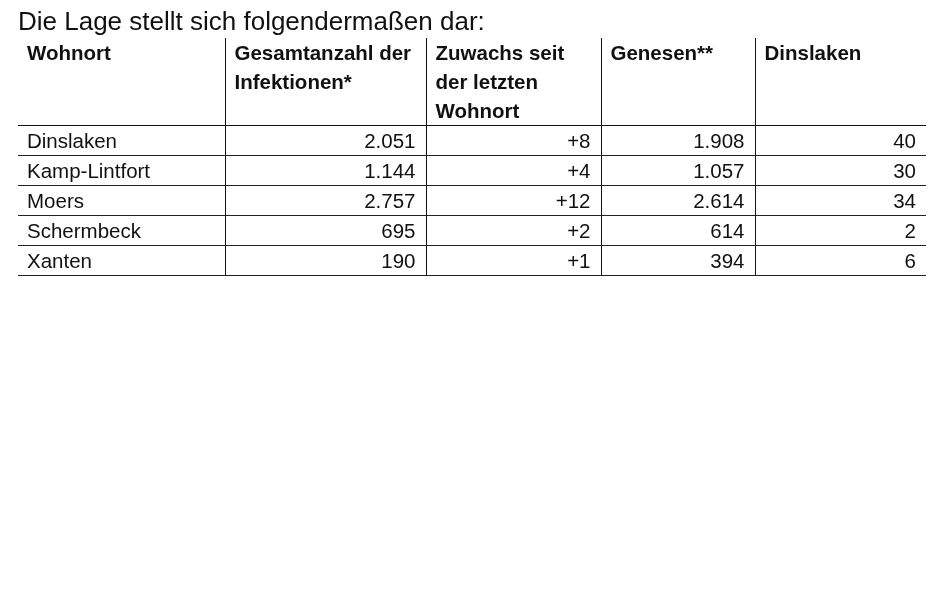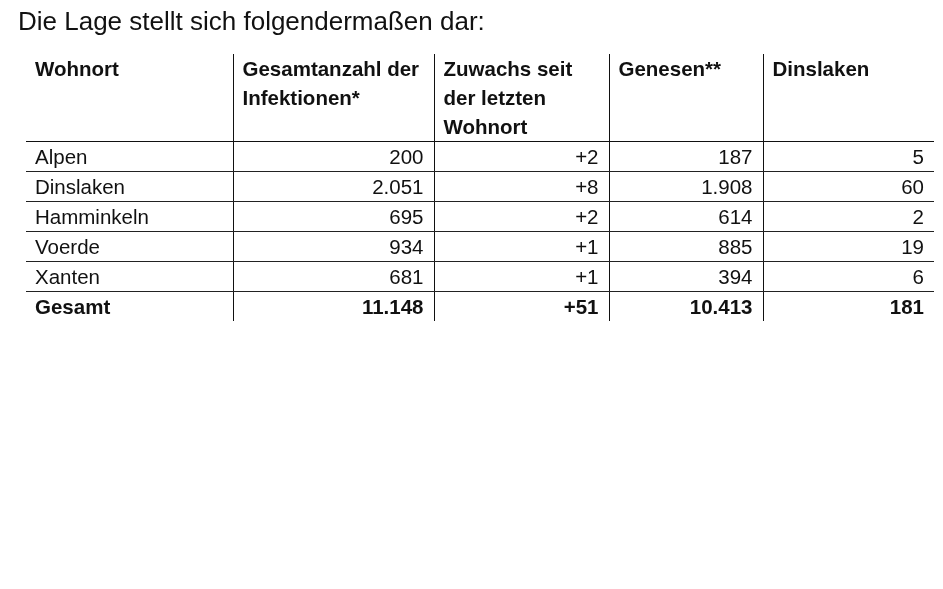--- a/index.html
+++ b/index.html
@@ -5,24 +5,23 @@
   html, body { margin: 0; padding: 0; background: #ffffff; }
   body {
     width: 943px; height: 589px; overflow: hidden; position: relative;
     font-family: "Liberation Sans", sans-serif; color: #111111;
   }
   .intro {
     position: absolute; left: 18px; top: 8px;
     font-size: 26px; line-height: 26px; white-space: nowrap;
   }
   table {
-    position: absolute; left: 26px; top: 38px;
+    position: absolute; left: 18px; top: 38px;
     border-collapse: collapse; table-layout: fixed;
     font-size: 20.5px;
-    margin-top: 16px;
   }
   col.c0 { width: 207px; }
   col.c1 { width: 201px; }
   col.c2 { width: 175px; }
   col.c3 { width: 154px; }
   col.c4 { width: 171px; }
   th, td {
     padding: 0 10px 0 9px; vertical-align: top;
     border-left: 1px solid #111; line-height: 29px;
   }
@@ -53,55 +52,48 @@
     <tr>
       <th>Wohnort</th>
       <th>Gesamtanzahl der Infektionen*</th>
       <th>Zuwachs seit der letzten Wohnort</th>
       <th>Genesen**</th>
       <th>Dinslaken</th>
     </tr>
   </thead>
   <tbody id="tbody">
       <tr>
-        <td>Alpen</td>
-        <td class="num">200</td>
-        <td class="num">+2</td>
-        <td class="num">187</td>
-        <td class="num">5</td>
-      </tr>
-      <tr>
         <td>Dinslaken</td>
         <td class="num">2.051</td>
         <td class="num">+8</td>
         <td class="num">1.908</td>
-        <td class="num">60</td>
+        <td class="num">40</td>
       </tr>
       <tr>
-        <td>Hamminkeln</td>
+        <td>Kamp-Lintfort</td>
+        <td class="num">1.144</td>
+        <td class="num">+4</td>
+        <td class="num">1.057</td>
+        <td class="num">30</td>
+      </tr>
+      <tr>
+        <td>Moers</td>
+        <td class="num">2.757</td>
+        <td class="num">+12</td>
+        <td class="num">2.614</td>
+        <td class="num">34</td>
+      </tr>
+      <tr>
+        <td>Schermbeck</td>
         <td class="num">695</td>
         <td class="num">+2</td>
         <td class="num">614</td>
         <td class="num">2</td>
       </tr>
       <tr>
-        <td>Voerde</td>
-        <td class="num">934</td>
-        <td class="num">+1</td>
-        <td class="num">885</td>
-        <td class="num">19</td>
-      </tr>
-      <tr>
         <td>Xanten</td>
-        <td class="num">681</td>
+        <td class="num">190</td>
         <td class="num">+1</td>
         <td class="num">394</td>
         <td class="num">6</td>
-      </tr>
-      <tr class="total">
-        <td>Gesamt</td>
-        <td class="num">11.148</td>
-        <td class="num">+51</td>
-        <td class="num">10.413</td>
-        <td class="num">181</td>
       </tr>
     </tbody>
 </table>
 
 </body></html>

